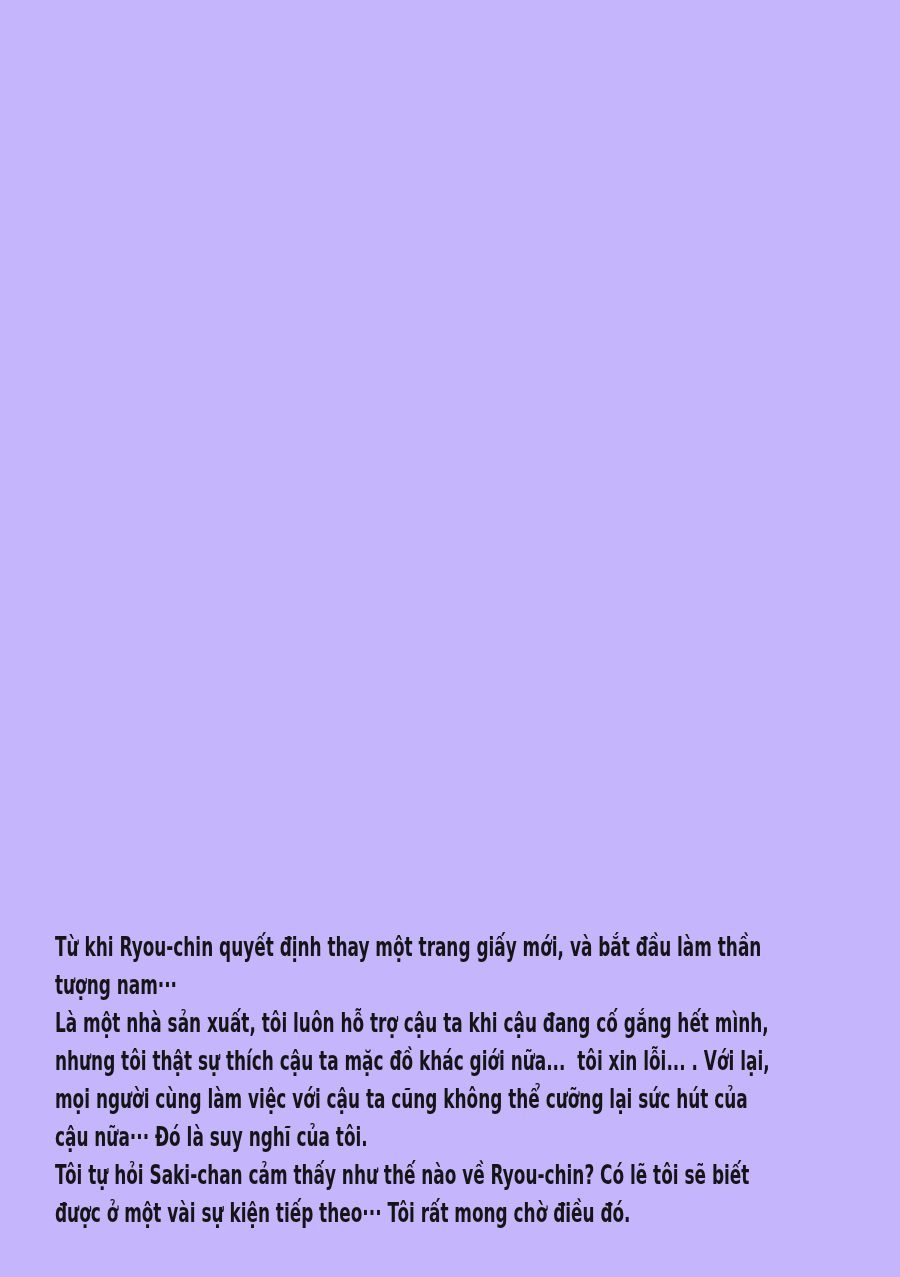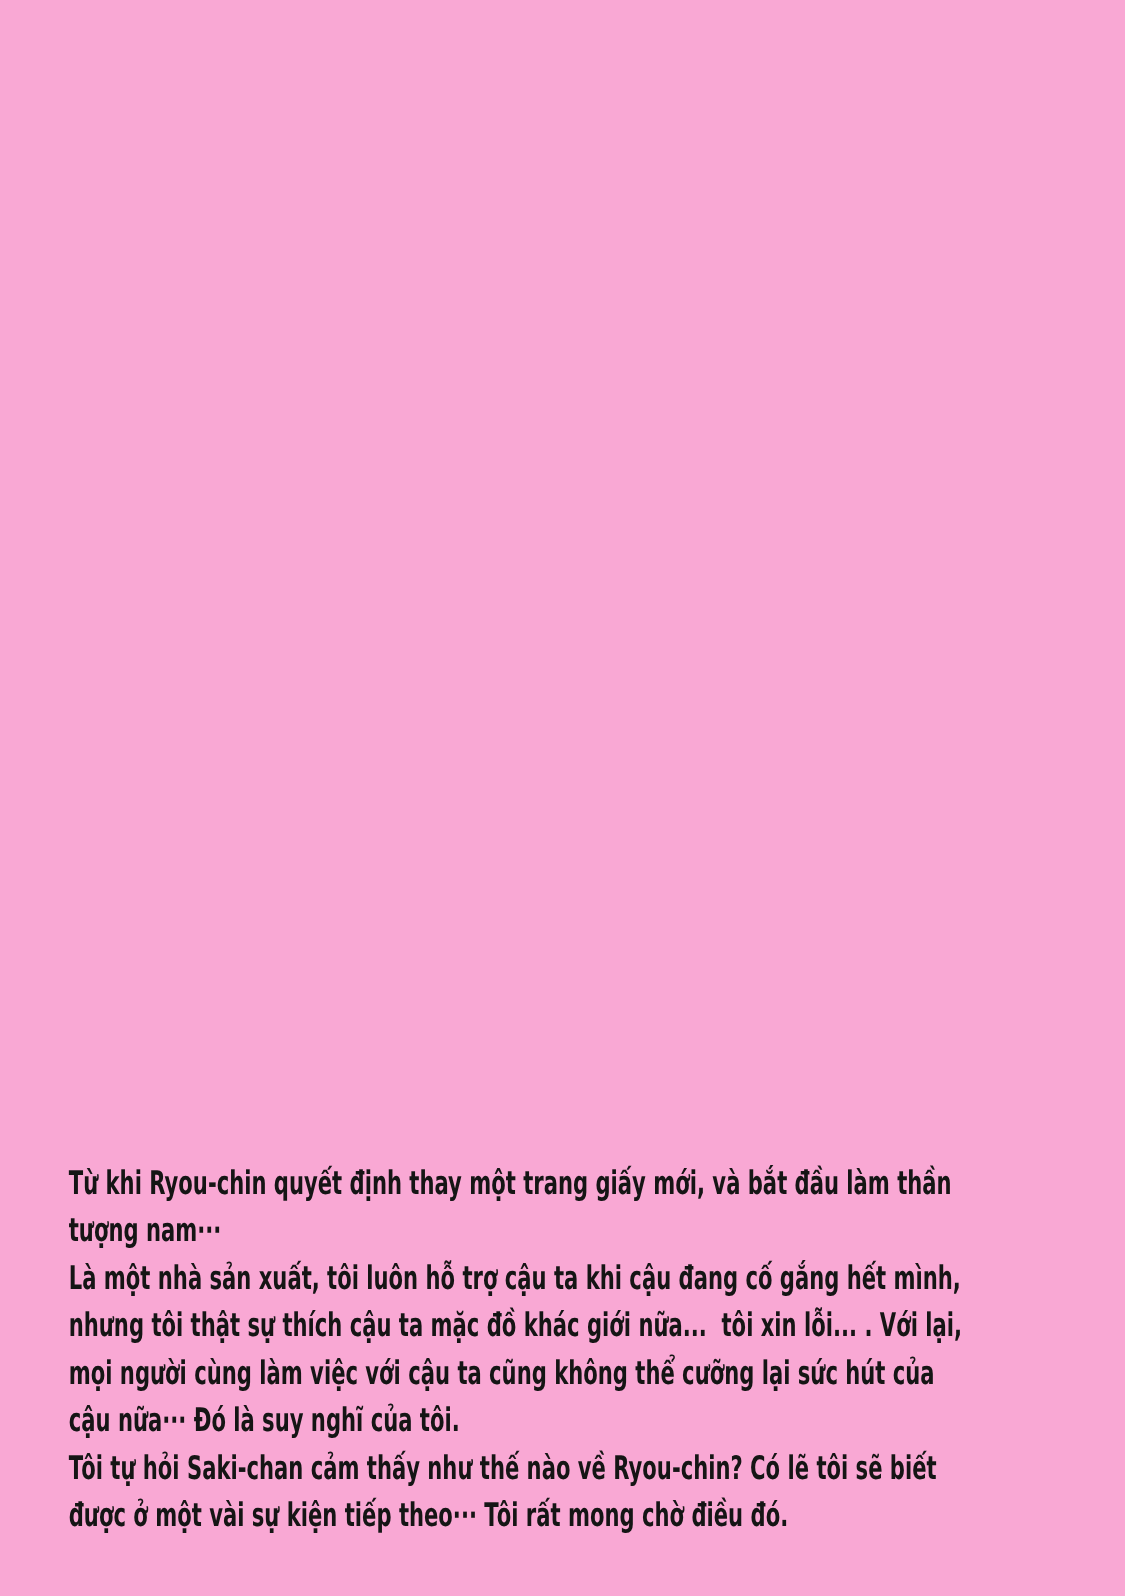--- a/index.html
+++ b/index.html
@@ -10,21 +10,21 @@
     width: 900px;
     height: 1277px;
     background: #ffffff;
     overflow: hidden;
     position: relative;
     font-family: "DejaVu Sans", sans-serif;
   }
   .page {
     position: absolute;
     inset: 0;
-    background: #f9a8d4;
+    background: #c4b5fd;
   }
   .afterword {
     position: absolute;
     left: 55px;
     top: 928px;
     width: 1280px;               
     transform: scaleX(0.65);     
     transform-origin: top left;
     color: #151515;
     font-size: 26px;

